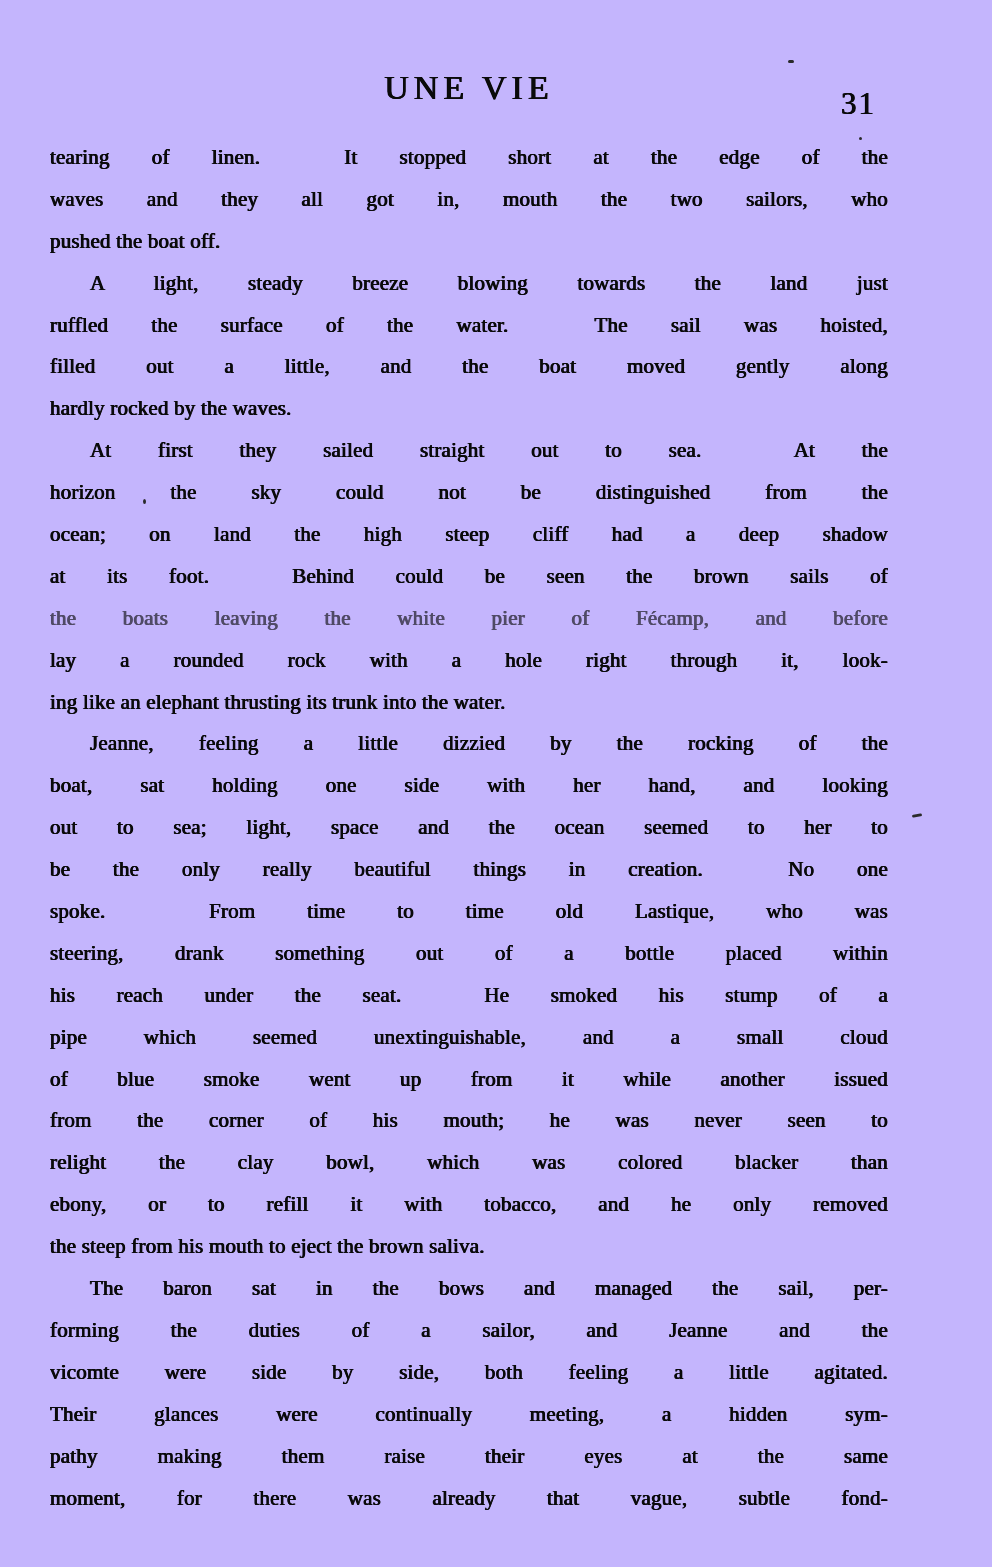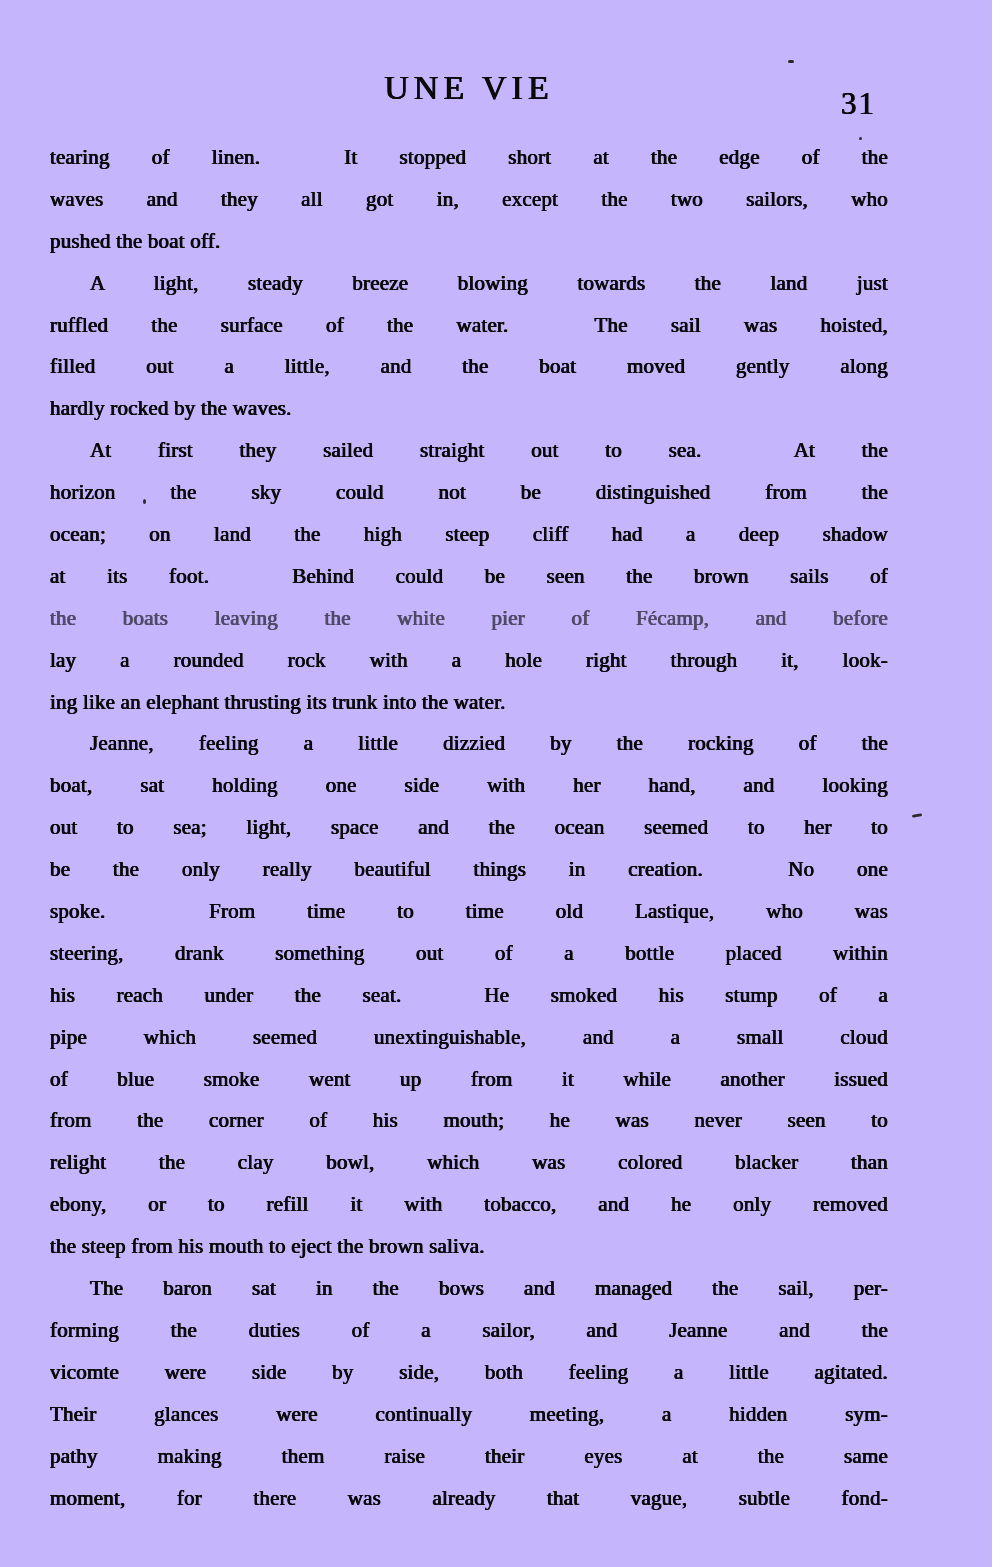--- a/index.html
+++ b/index.html
@@ -85,21 +85,21 @@
 
 <div class="page">
 
   <div class="running-header">
     <span class="header-title">UNE VIE</span>
     <span class="page-number">31</span>
   </div>
 
   <div class="body-text" id="body-text">
       <div class="line">tearing of linen.  It stopped short at the edge of the</div>
-      <div class="line">waves and they all got in, except the two sailors, who</div>
+      <div class="line">waves and they all got in, mouth the two sailors, who</div>
       <div class="line noj">pushed the boat off.</div>
       <div class="line indent">A light, steady breeze blowing towards the land just</div>
       <div class="line">ruffled the surface of the water.  The sail was hoisted,</div>
       <div class="line">filled out a little, and the boat moved gently along</div>
       <div class="line noj">hardly rocked by the waves.</div>
       <div class="line indent">At first they sailed straight out to sea.  At the</div>
       <div class="line">horizon the sky could not be distinguished from the</div>
       <div class="line">ocean; on land the high steep cliff had a deep shadow</div>
       <div class="line">at its foot.  Behind could be seen the brown sails of</div>
       <div class="line faded">the boats leaving the white pier of Fécamp, and before</div>

